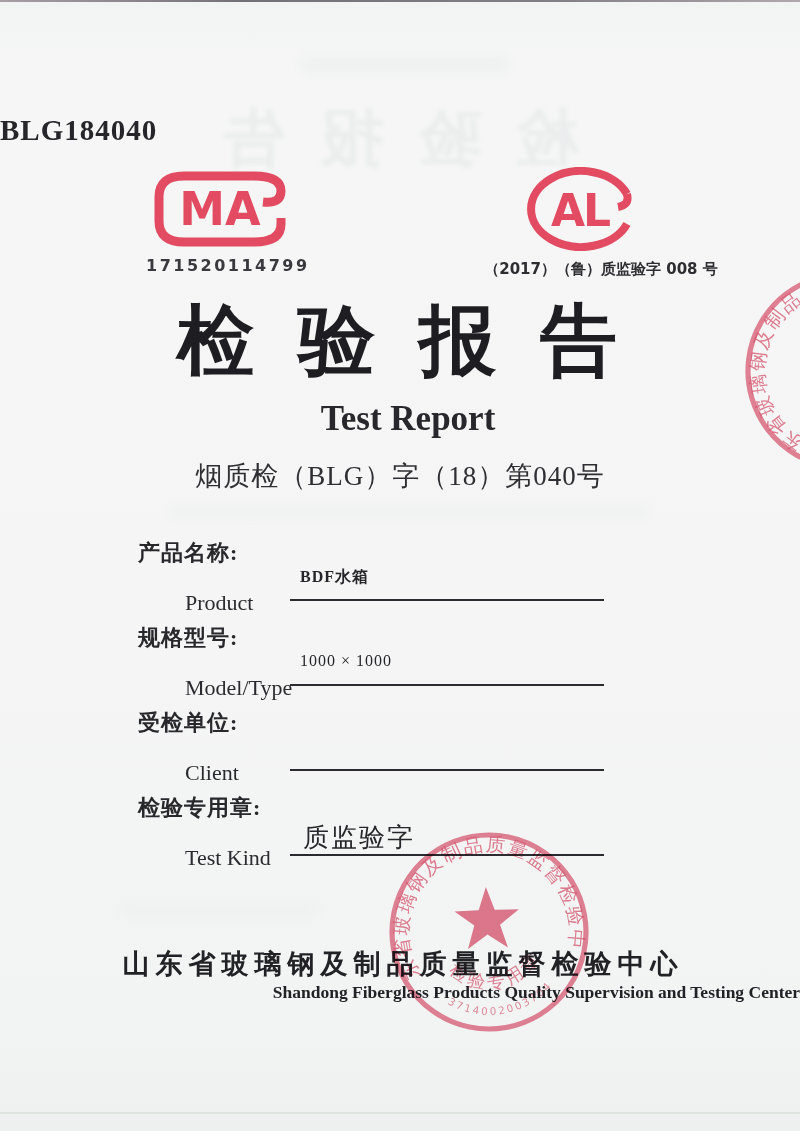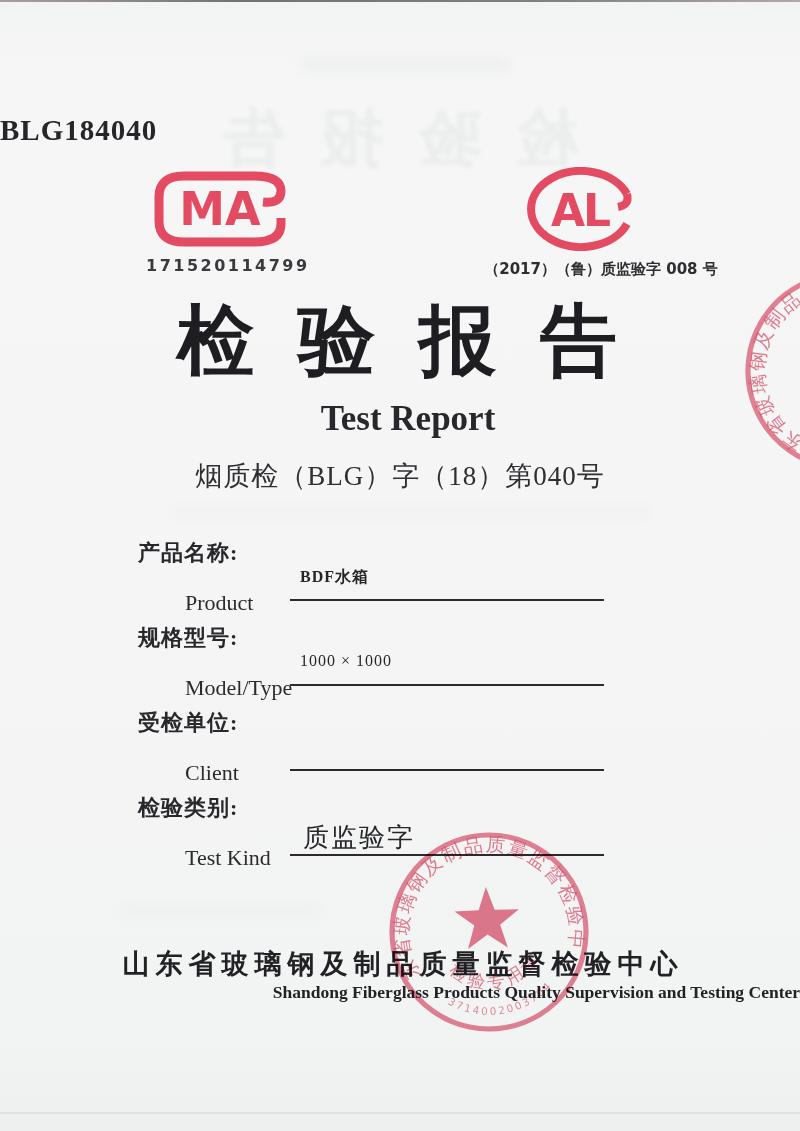--- a/index.html
+++ b/index.html
@@ -119,21 +119,21 @@
       <span class="lab-en">Model/Type</span>
       <span class="val">1000 × 1000</span>
       <span class="uline"></span>
     </div>
     <div class="frow r2" style="top:170px">
       <span class="lab-cn">受检单位:</span>
       <span class="lab-en">Client</span>
       <span class="uline"></span>
     </div>
     <div class="frow r3" style="top:255px">
-      <span class="lab-cn">检验类别:</span>
+      <span class="lab-cn">检验专用章:</span>
       <span class="lab-en">Test Kind</span>
       <span class="val">质监验字</span>
       <span class="uline"></span>
     </div>
   </div>
 
   <div class="footer-cn">山东省玻璃钢及制品质量监督检验中心</div>
   <div class="footer-en">Shandong Fiberglass Products Quality Supervision and Testing Center</div>
 
   <div class="stamp stamp-bottom">

